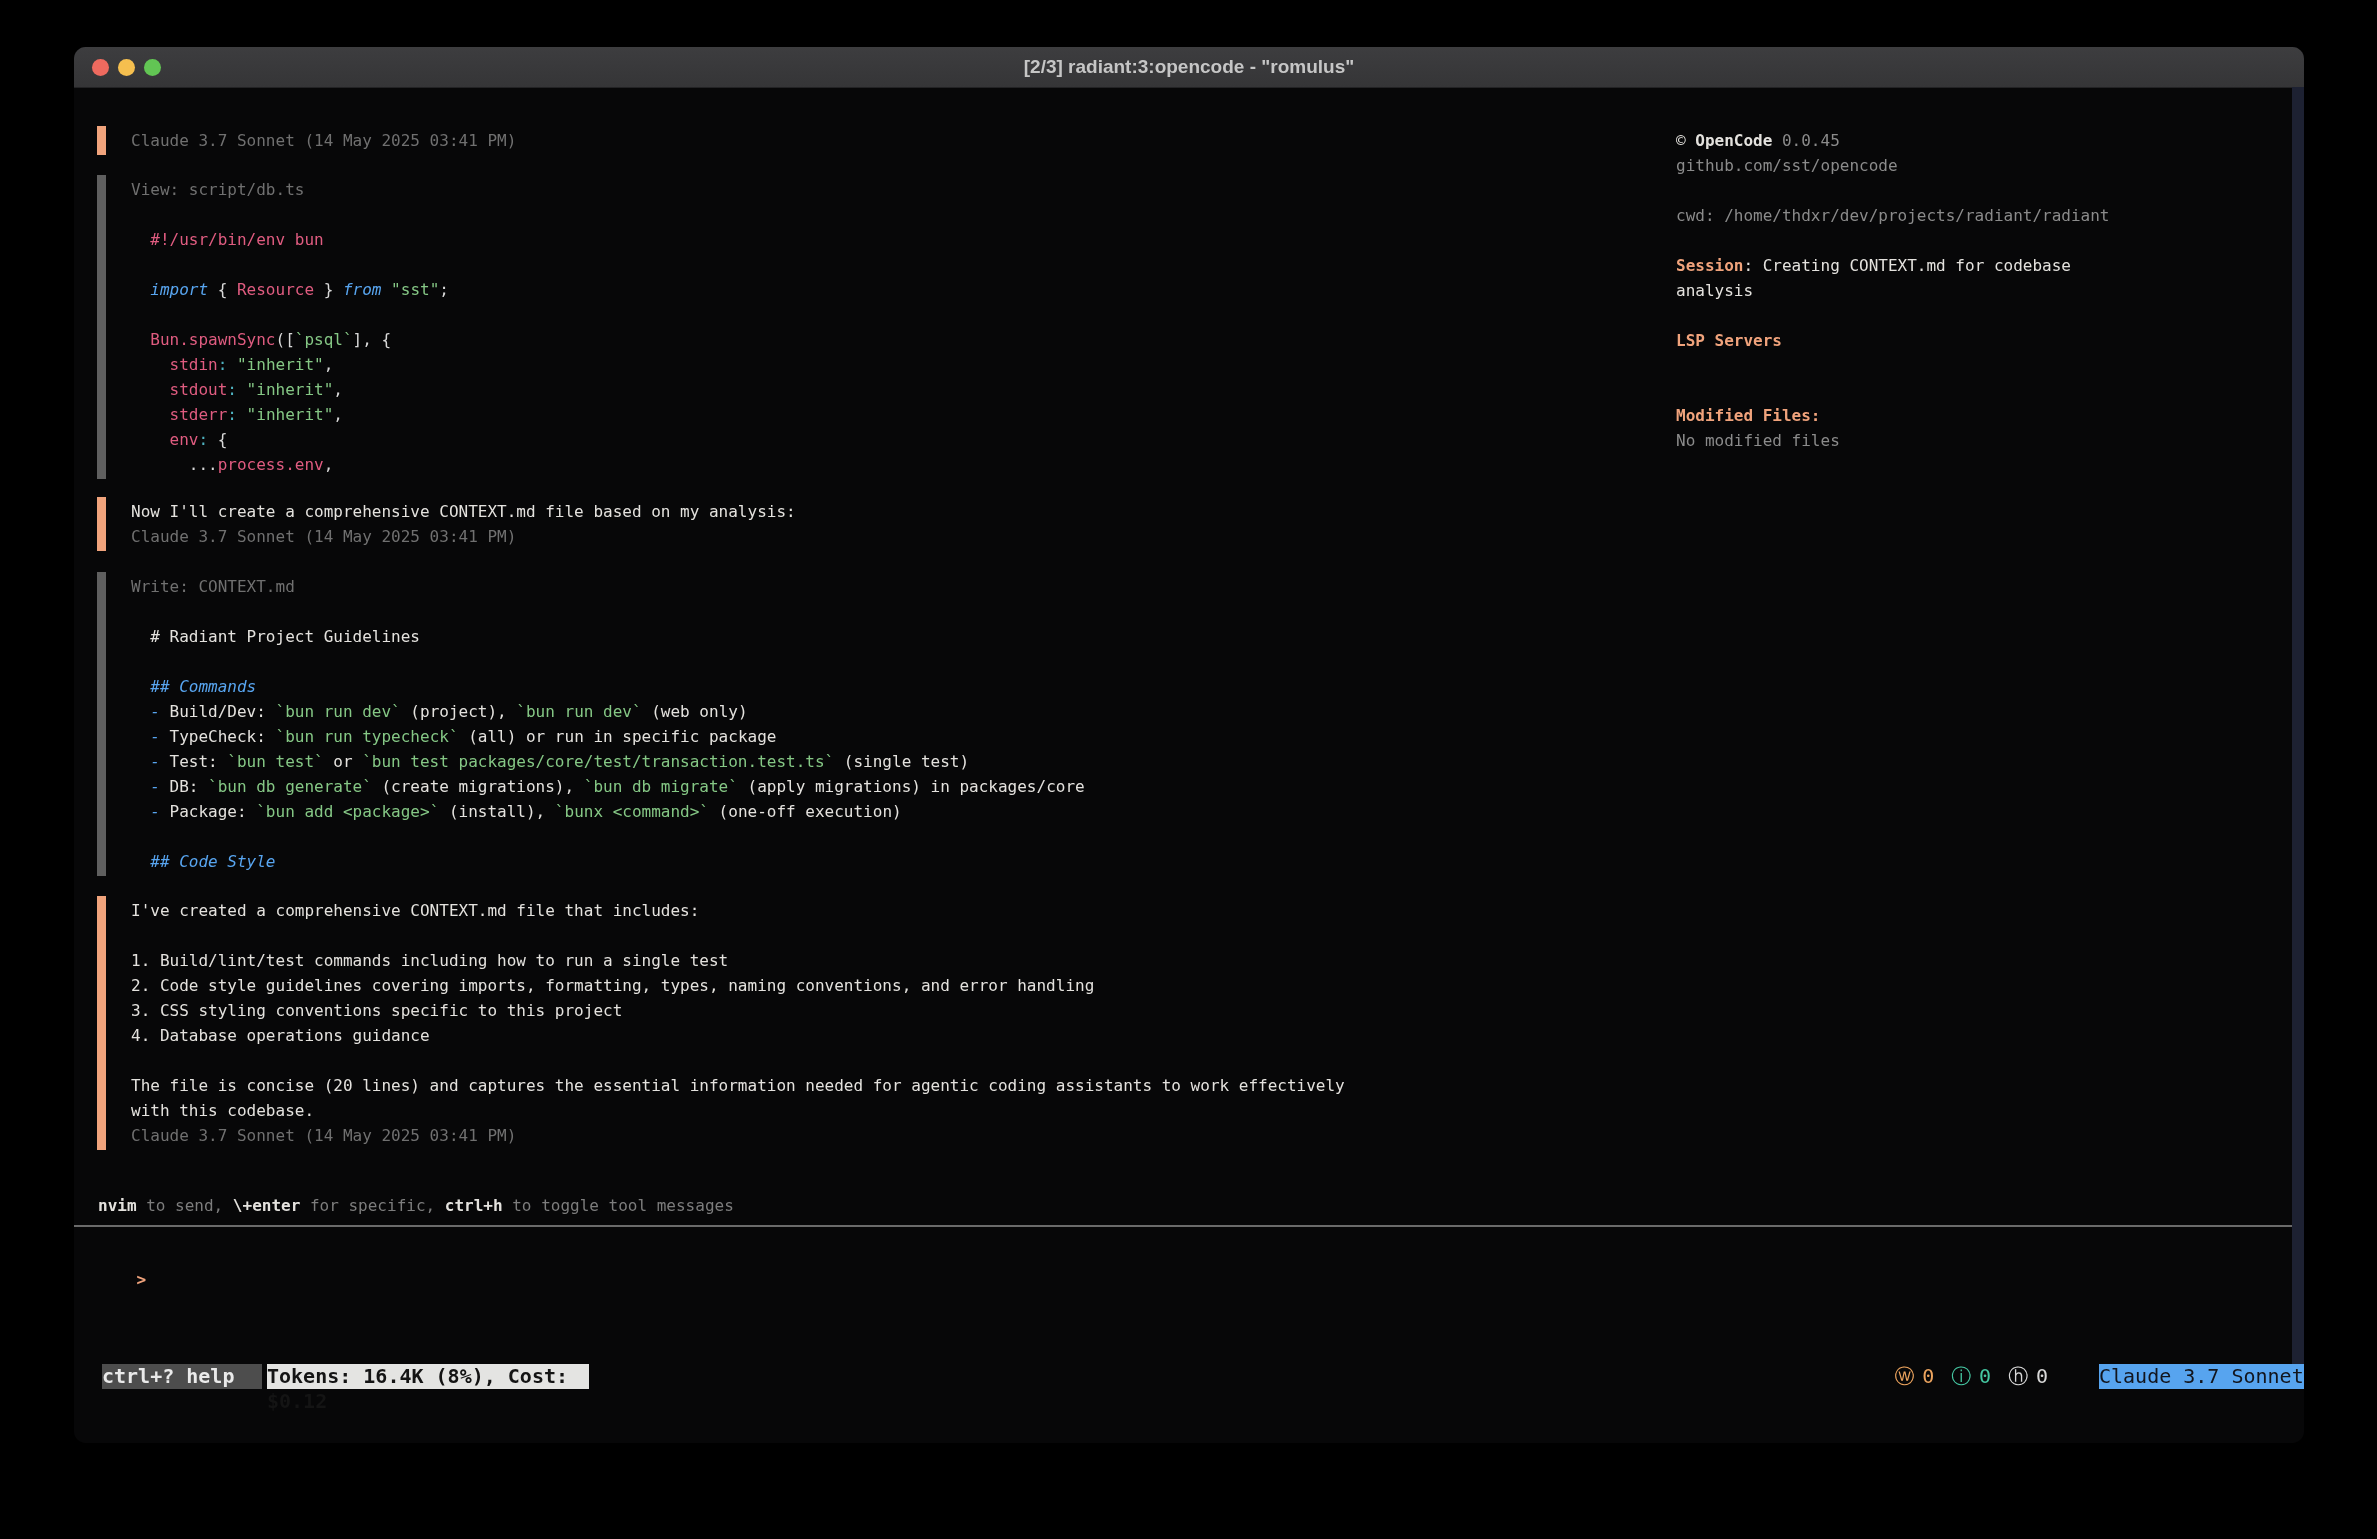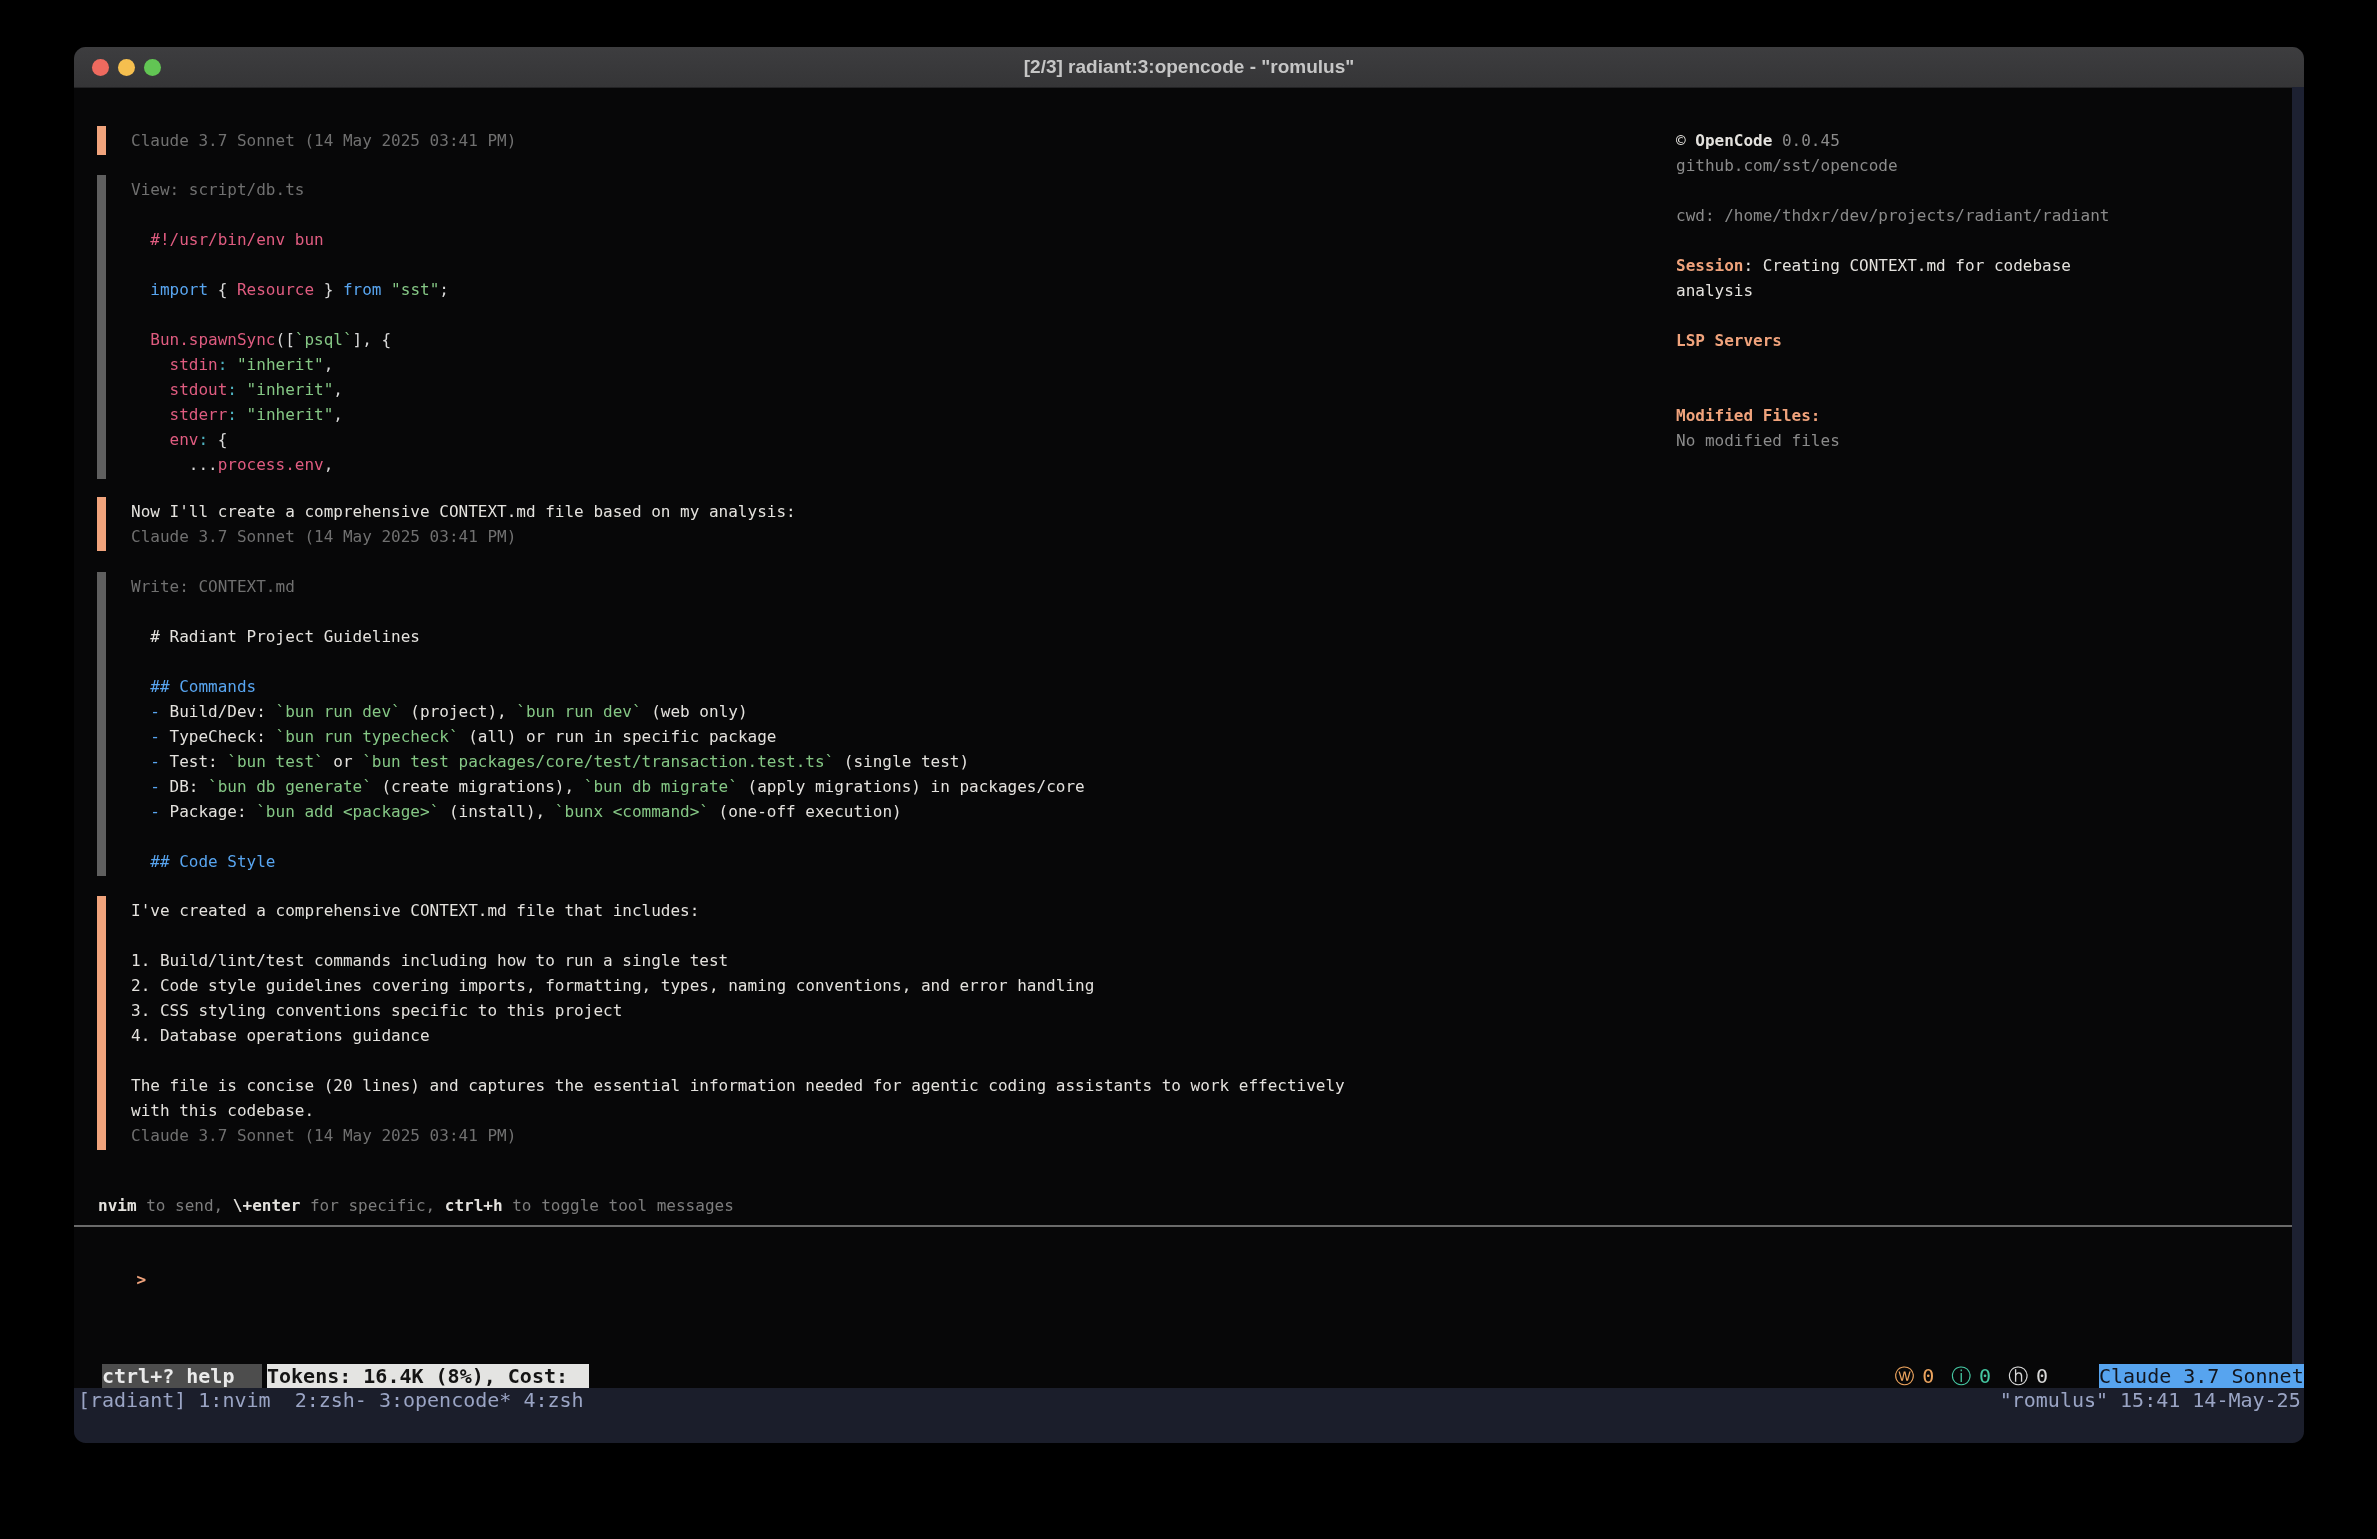--- a/index.html
+++ b/index.html
@@ -28,21 +28,21 @@
   .tl.green{left:70px;background:#62c554;}
   
   .term{font-size:16px;line-height:25px;white-space:pre;}
   .tline{height:25px;white-space:pre;}
   .block{position:absolute;left:23px;padding:2px 0 2px 25px;}
   .block.bar-accent{border-left:9.8px solid var(--accent);}
   .block.bar-gray{border-left:9.8px solid var(--bar-gray);}
   .c-text{color:var(--text);}
   .c-meta{color:var(--meta);}
   .c-pink{color:var(--pink);}
-  .c-blue{color:var(--blue);}
+  .c-blue{color:var(--blue);font-style:italic;}
   .c-green{color:var(--green);}
   .c-cyan{color:var(--cyan);}
   .c-punct{color:var(--punct);}
   .c-dim{color:var(--dim);}
   .c-gray{color:var(--gray);}
   .c-boldtext{color:var(--text);font-weight:bold;}
   .c-accentbold{color:var(--accent);font-weight:bold;}
   
   .sidebar{position:absolute;left:1602px;top:81px;}
   
@@ -107,19 +107,15 @@
           <span>0</span>
         </span>
         <span class="item hint">
           <span>ⓗ</span>
           <span>0</span>
         </span>
       </div>
     <div class="badge model">Claude 3.7 Sonnet</div>
   </div>
 
-  <div class="tmuxbar">
-    <div class="left">[radiant] 1:nvim  2:zsh- 3:opencode* 4:zsh</div>
-    <div class="right">"romulus" 15:41 14-May-25</div>
-  </div>
 
 </div>
 
 
 </body></html>

